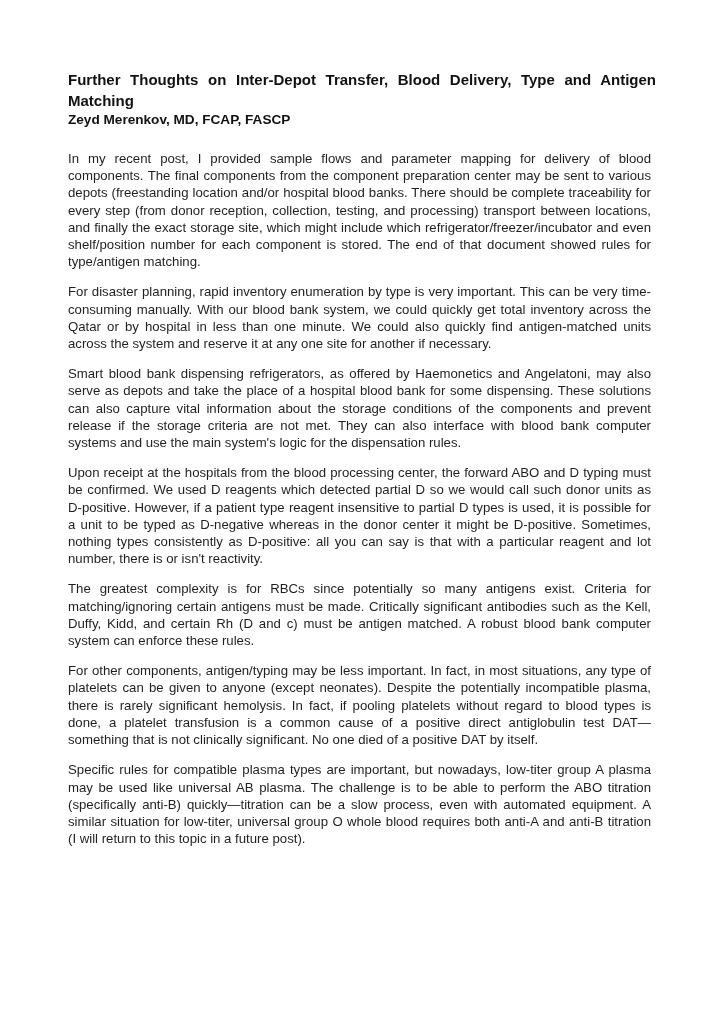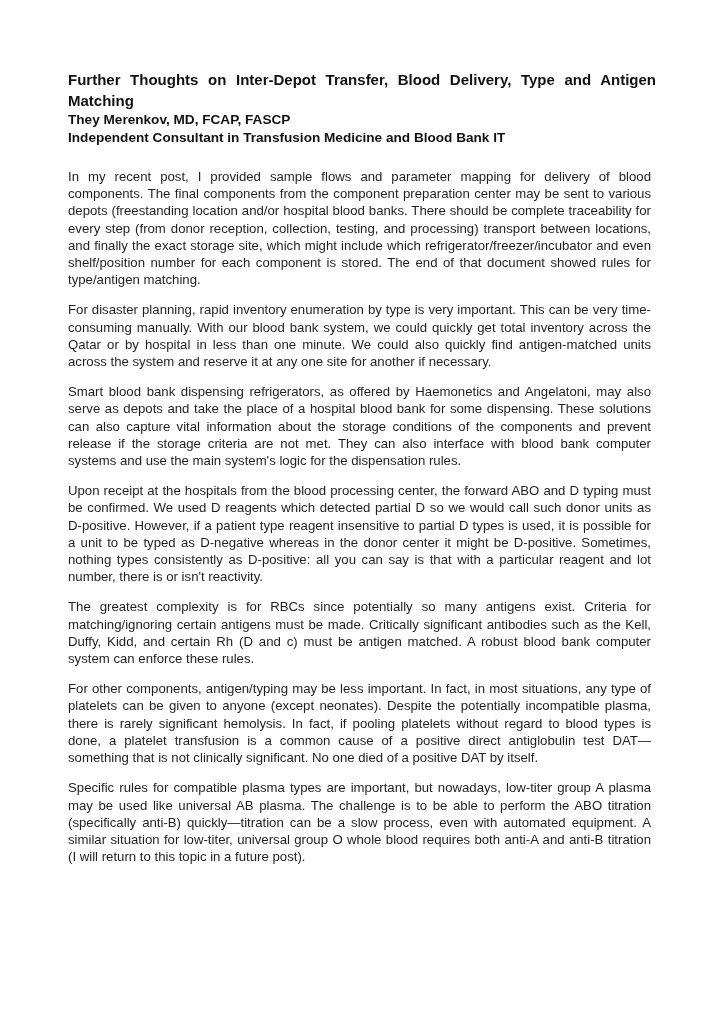--- a/index.html
+++ b/index.html
@@ -43,22 +43,21 @@
     margin: 0 5px 13px 0;
     color: #1f1f1f;
   }
 </style>
 </head>
 <body>
 
 <div class="page">
   <header>
     <h1 class="doc-title">Further Thoughts on Inter-Depot Transfer, Blood Delivery, Type and Antigen Matching</h1>
-    <p class="doc-author">They Merenkov, MD, FCAP, FASCP</p>
-    <p class="doc-role">Independent Consultant in Transfusion Medicine and Blood Bank IT</p>
+    <p class="doc-author">Zeyd Merenkov, MD, FCAP, FASCP</p>
   </header>
 
   <div class="doc-body">
     <p class="body-para">In my recent post, I provided sample flows and parameter mapping for delivery of blood components.  The final components from the component preparation center may be sent to various depots (freestanding location and/or hospital blood banks.  There should be complete traceability for every step (from donor reception, collection, testing, and processing) transport between locations, and finally the exact storage site, which might include which refrigerator/freezer/incubator and even shelf/position number for each component is stored.  The end of that document showed rules for type/antigen matching.</p>
     <p class="body-para">For disaster planning, rapid inventory enumeration by type is very important.  This can be very time-consuming manually.  With our blood bank system, we could quickly get total inventory across the Qatar or by hospital in less than one minute.  We could also quickly find antigen-matched units across the system and reserve it at any one site for another if necessary.</p>
     <p class="body-para">Smart blood bank dispensing refrigerators, as offered by Haemonetics and Angelatoni, may also serve as depots and take the place of a hospital blood bank for some dispensing.  These solutions can also capture vital information about the storage conditions of the components and prevent release if the storage criteria are not met.  They can also interface with blood bank computer systems and use the main system's logic for the dispensation rules.</p>
     <p class="body-para">Upon receipt at the hospitals from the blood processing center, the forward ABO and D typing must be confirmed.  We used D reagents which detected partial D so we would call such donor units as D-positive.  However, if a patient type reagent insensitive to partial D types is used, it is possible for a unit to be typed as D-negative whereas in the donor center it might be D-positive.  Sometimes, nothing types consistently as D-positive:  all you can say is that with a particular reagent and lot number, there is or isn't reactivity.</p>
     <p class="body-para">The greatest complexity is for RBCs since potentially so many antigens exist.  Criteria for matching/ignoring certain antigens must be made.  Critically significant antibodies such as the Kell, Duffy, Kidd, and certain Rh (D and c) must be antigen matched.  A robust blood bank computer system can enforce these rules.</p>
     <p class="body-para">For other components, antigen/typing may be less important.  In fact, in most situations, any type of platelets can be given to anyone (except neonates).  Despite the potentially incompatible plasma, there is rarely significant hemolysis.  In fact, if pooling platelets without regard to blood types is done, a platelet transfusion is a common cause of a positive direct antiglobulin test DAT—something that is not clinically significant.  No one died of a positive DAT by itself.</p>
     <p class="body-para">Specific rules for compatible plasma types are important, but nowadays, low-titer group A plasma may be used like universal AB plasma.  The challenge is to be able to perform the ABO titration (specifically anti-B) quickly—titration can be a slow process, even with automated equipment.  A similar situation for low-titer, universal group O whole blood requires both anti-A and anti-B titration (I will return to this topic in a future post).</p>

